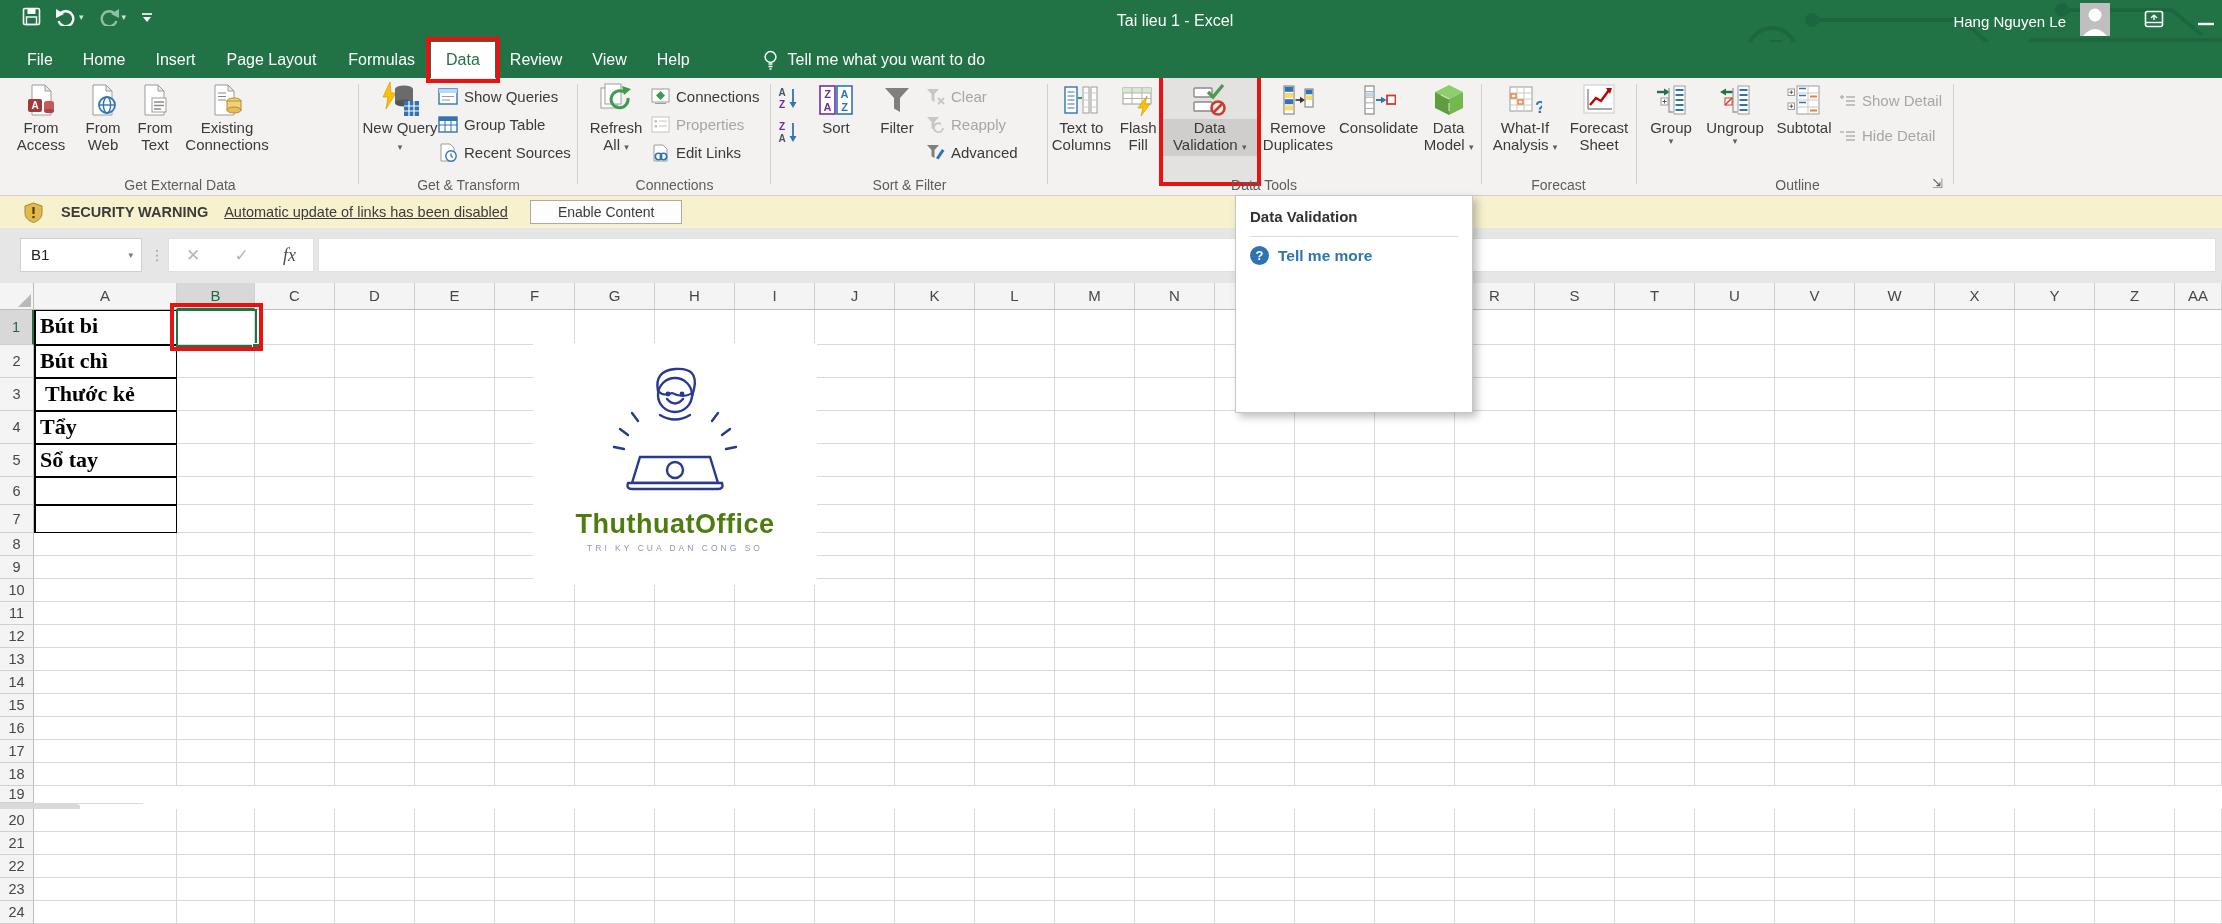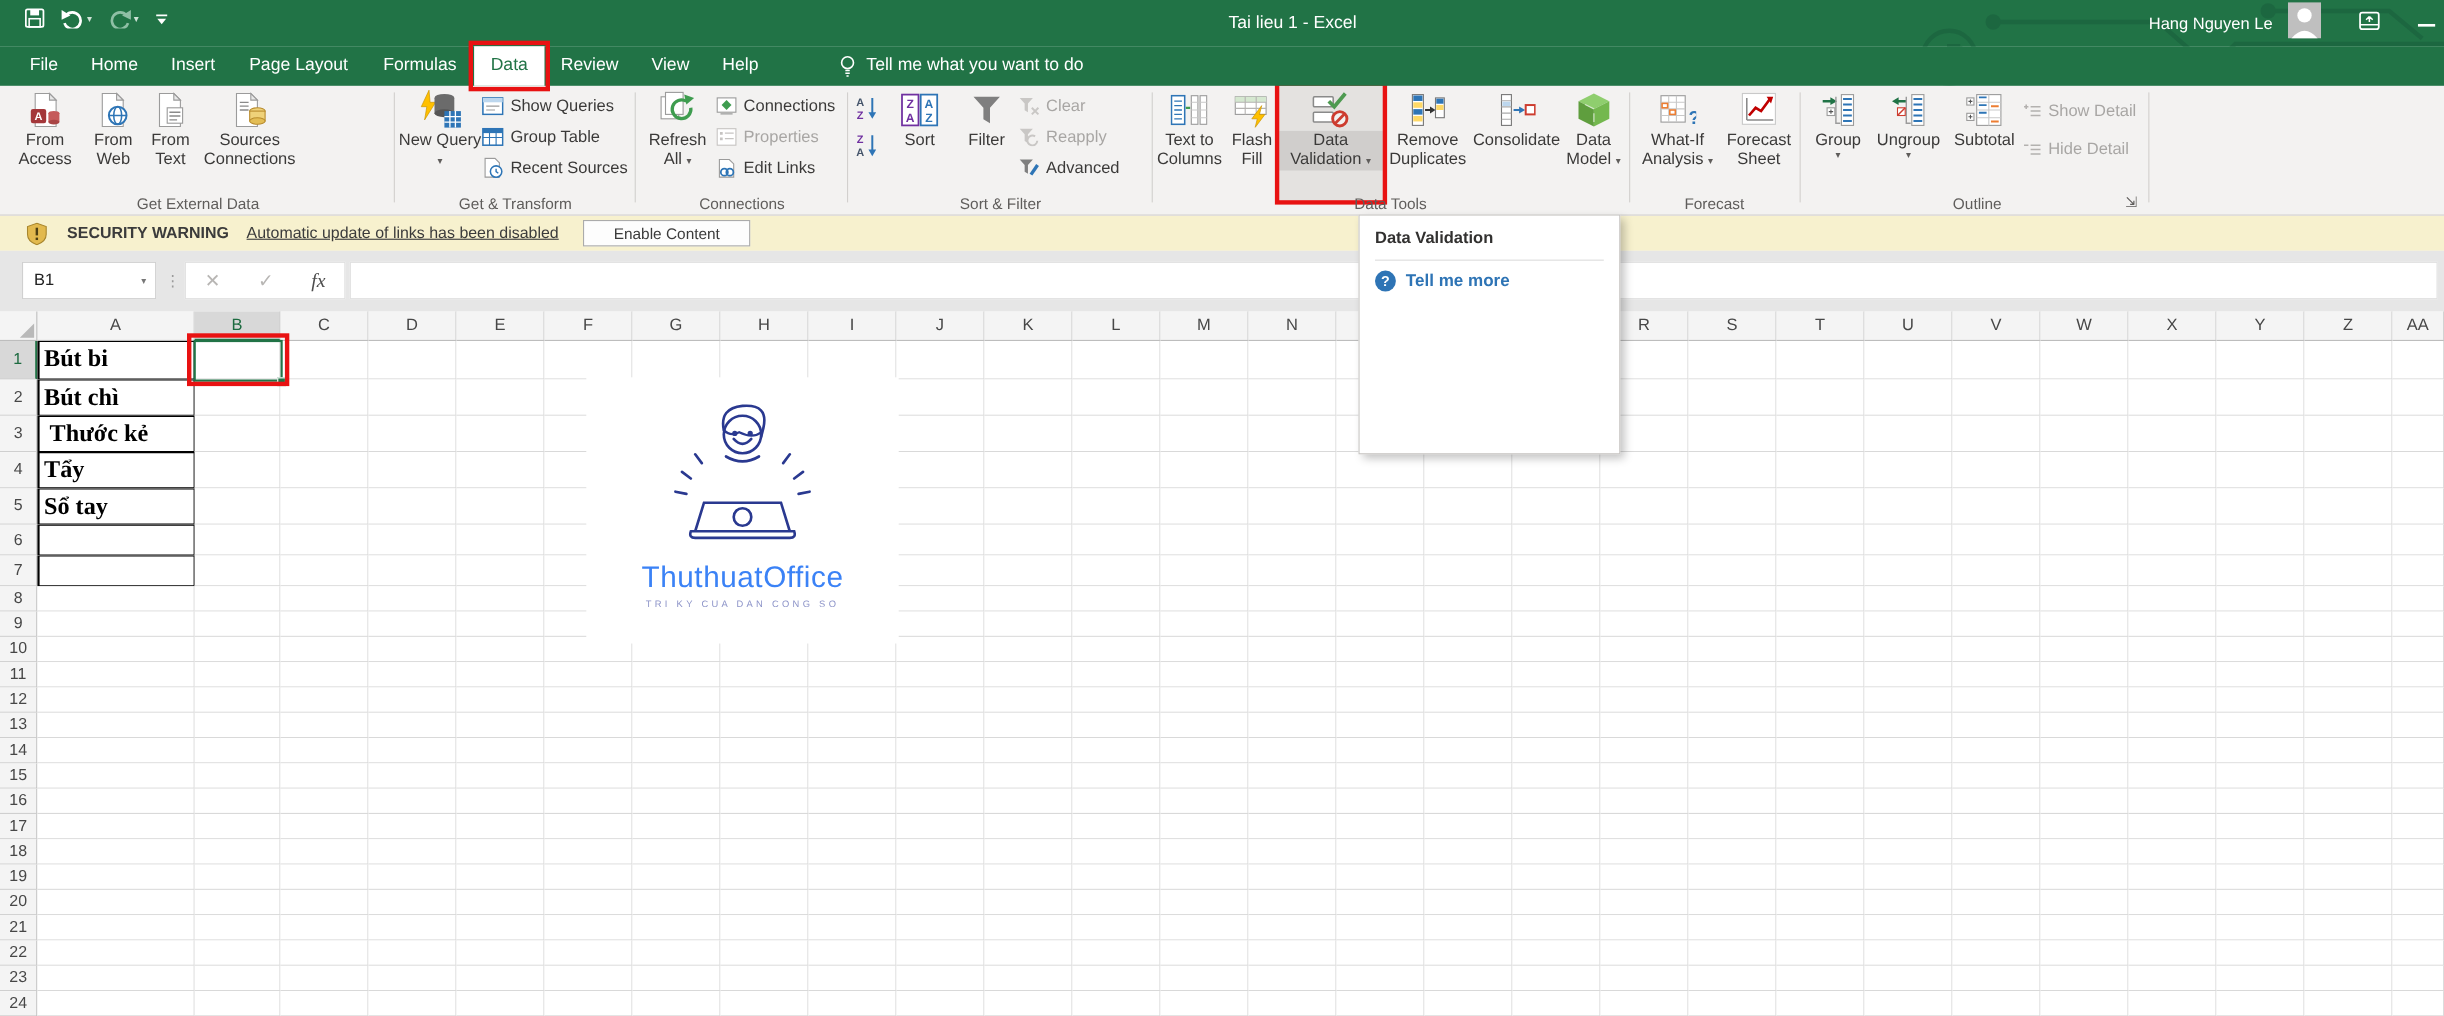--- a/index.html
+++ b/index.html
@@ -67,21 +67,21 @@
   .colhdr.sel { background:#d8d8d8; color:#1d6b40; border-bottom:2px solid #217346; }
   .row { display:flex; }
   .rowhdr { width:34px; background:#f4f4f4; border-right:1px solid #bdbdbd; border-bottom:1px solid #cfcfcf; text-align:center; font-size:14.5px; color:#474747; display:flex; align-items:center; justify-content:center; }
   .rowhdr.sel { background:#d8d8d8; color:#1d6b40; border-right:2px solid #217346; }
   .cell { border-right:1px solid #d9d9d9; border-bottom:1px solid #d9d9d9; background:#fff; overflow:hidden; white-space:pre;
     font-family:"Liberation Serif", serif; font-weight:bold; font-size:22px; color:#000; padding-left:4px; line-height:1.35; }
   .cell.boxed { border:1px solid #000; border-left:2px solid #000; }
 
   
   #logo-box { position:absolute; left:533px; top:343px; width:284px; height:242px; background:#fff; z-index:2; text-align:center; }
-  #logo-brand { font-size:27px; font-weight:normal; color:#3b82f6; letter-spacing:.5px; margin-top:-2px; }
+  #logo-brand { font-size:27px; font-weight:bold; color:#4d7c0f; letter-spacing:.5px; margin-top:-2px; }
   #logo-tagline { font-size:8.5px; letter-spacing:3px; color:#8c93c8; margin-top:3px; }
   #sel-border { position:absolute; left:176px; top:309px; width:81px; height:38px; border:2px solid #217346; z-index:4; }
   #sel-handle { position:absolute; left:252px; top:343px; width:8px; height:8px; background:#217346; border:1px solid #fff; z-index:4; }
   #red-b1 { position:absolute; left:170px; top:303px; width:93px; height:48px; border:4px solid #e81212; z-index:6; }
 
   
   #tooltip { position:absolute; left:1235px; top:195px; width:238px; height:218px; background:#fff; border:1px solid #c8c6c4; box-shadow:4px 4px 8px rgba(0,0,0,.25); z-index:30; padding:12px 14px; }
   #tooltip h4 { font-size:15px; color:#323130; margin-bottom:11px; }
   #tooltip p { font-size:14.5px; line-height:19px; color:#3d3c3b; margin-bottom:12px; }
   #tt-divider { border-top:1px solid #dcdcdc; margin:2px 0 9px 0; }
@@ -230,21 +230,21 @@
         <span class="ic">
           <svg width="34" height="34" viewBox="0 0 34 34">
               <path d="M5 2 h13 l6 6 v24 H5 Z" fill="#fff" stroke="#9b9b9b"></path>
               <path d="M18 2 l6 6 h-6 Z" fill="#e9e9e9" stroke="#9b9b9b"></path>
               <path d="M8 10 h8 M8 13.5 h8 M8 17 h8" stroke="#8a8a8a" stroke-width="1.2"></path>
               <ellipse cx="24" cy="18" rx="7" ry="3" fill="#efd27a" stroke="#b98c2e"></ellipse>
               <rect x="17" y="18" width="14" height="9" fill="#efd27a" stroke="#b98c2e"></rect>
               <ellipse cx="24" cy="27" rx="7" ry="3" fill="#e3bd55" stroke="#b98c2e"></ellipse>
             </svg>
         </span>
-        <span class="bb-label">Sources Connections</span>
+        <span class="bb-label">Existing Connections</span>
       </div>
     </div>
     <div class="grp-label">Get External Data</div>
   </div>
   <div class="gdiv" style="left:358px"></div>
 
   <div class="grp" style="left:362px; width:213px;">
     <div class="gbody">
       <div class="bb" style="width:76px">
         <span class="ic">
@@ -1180,21 +1180,21 @@
       <div class="cell" style="width: 80px;"></div>
       <div class="cell" style="width: 80px;"></div>
       <div class="cell" style="width: 80px;"></div>
       <div class="cell" style="width: 80px;"></div>
       <div class="cell" style="width: 80px;"></div>
       <div class="cell" style="width: 80px;"></div>
       <div class="cell" style="width: 80px;"></div>
       <div class="cell" style="width: 80px;"></div>
       <div class="cell" style="width: 47px;"></div>
     </div>
-    <div class="row" style="height: 23px;">
+    <div class="row" style="height: 23px; flex-direction: column;">
       <div class="rowhdr">19</div>
       <div class="cell" style="width: 143px;"></div>
       <div class="cell" style="width: 78px;"></div>
       <div class="cell" style="width: 80px;"></div>
       <div class="cell" style="width: 80px;"></div>
       <div class="cell" style="width: 80px;"></div>
       <div class="cell" style="width: 80px;"></div>
       <div class="cell" style="width: 80px;"></div>
       <div class="cell" style="width: 80px;"></div>
       <div class="cell" style="width: 80px;"></div>

